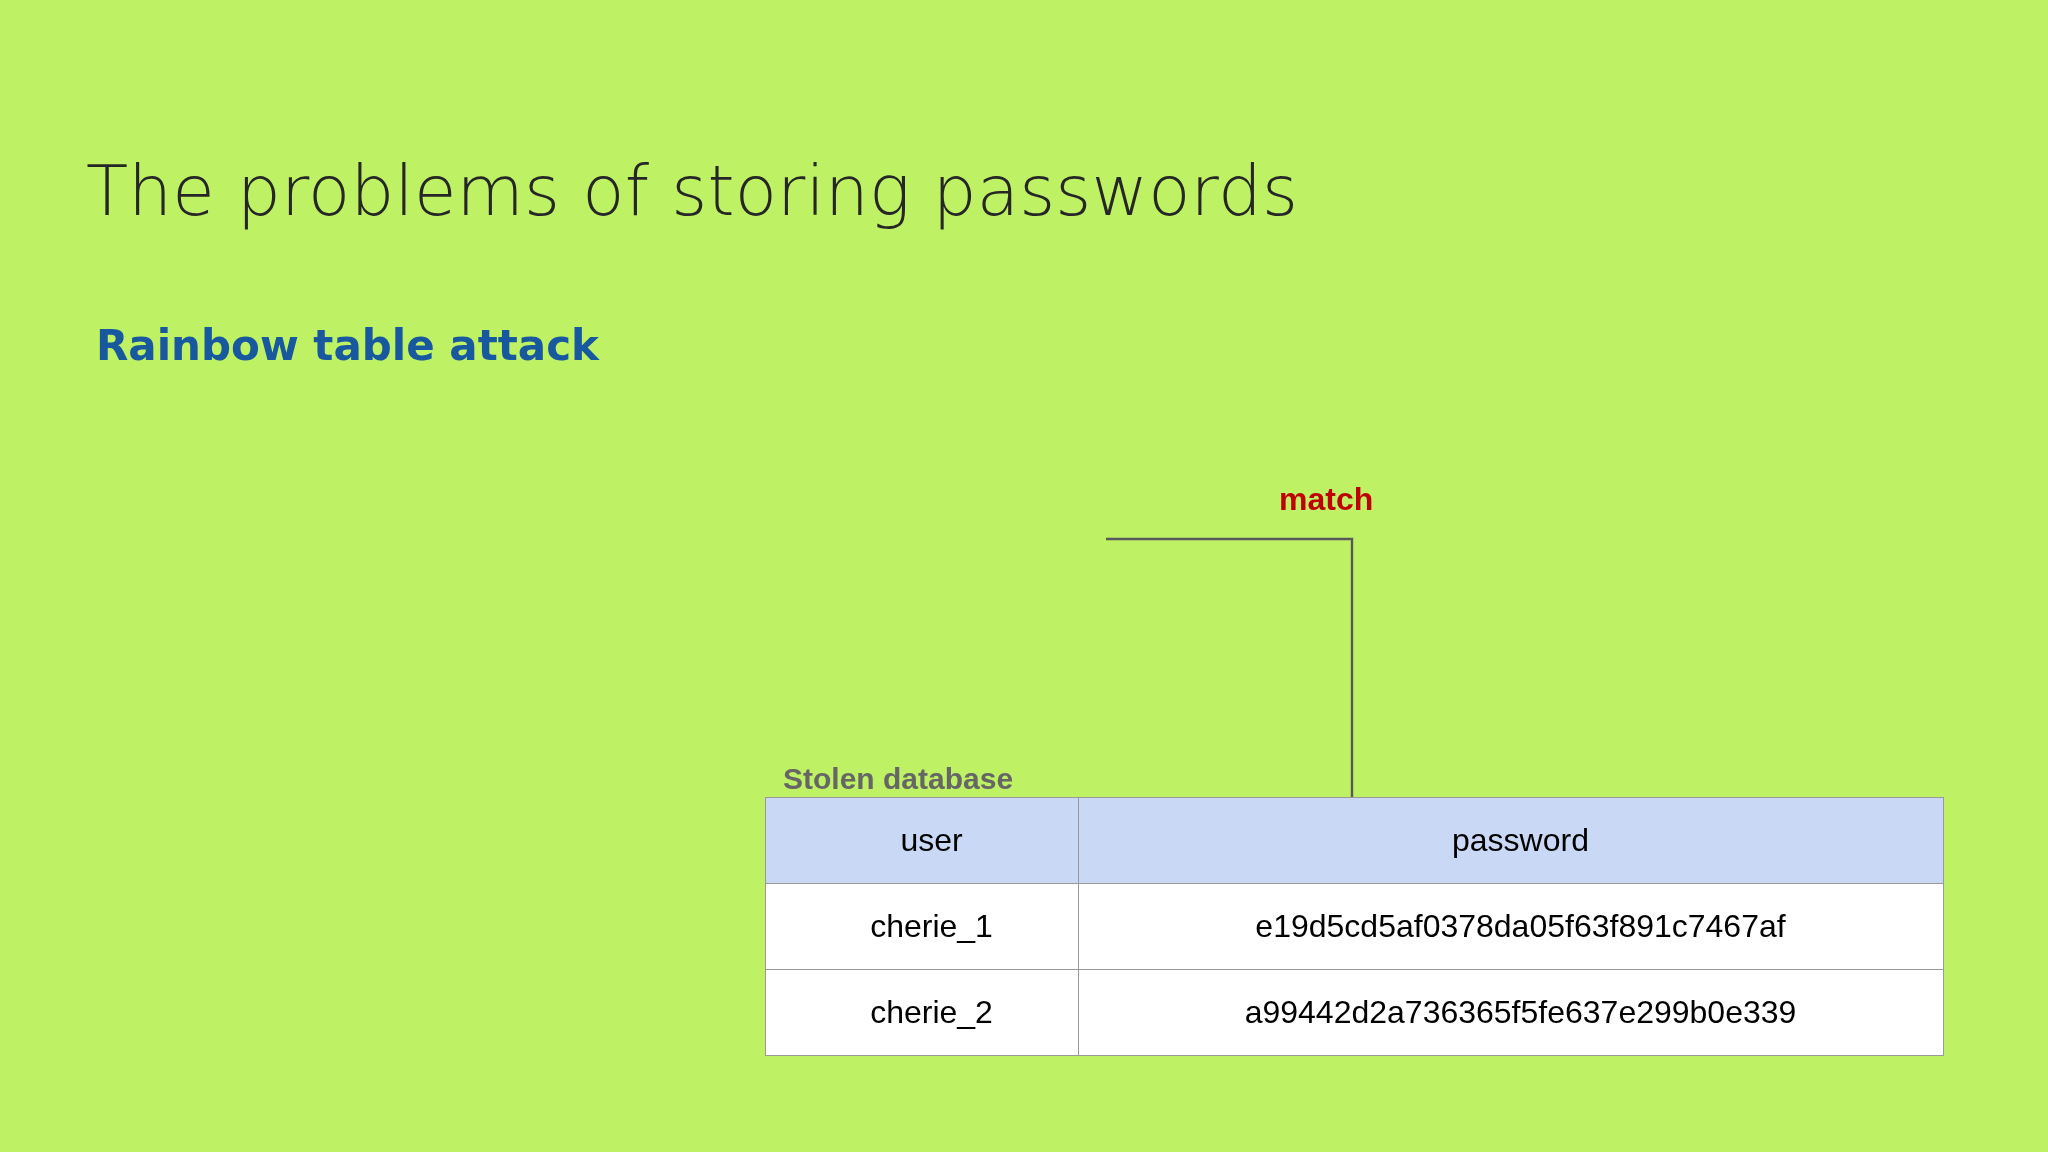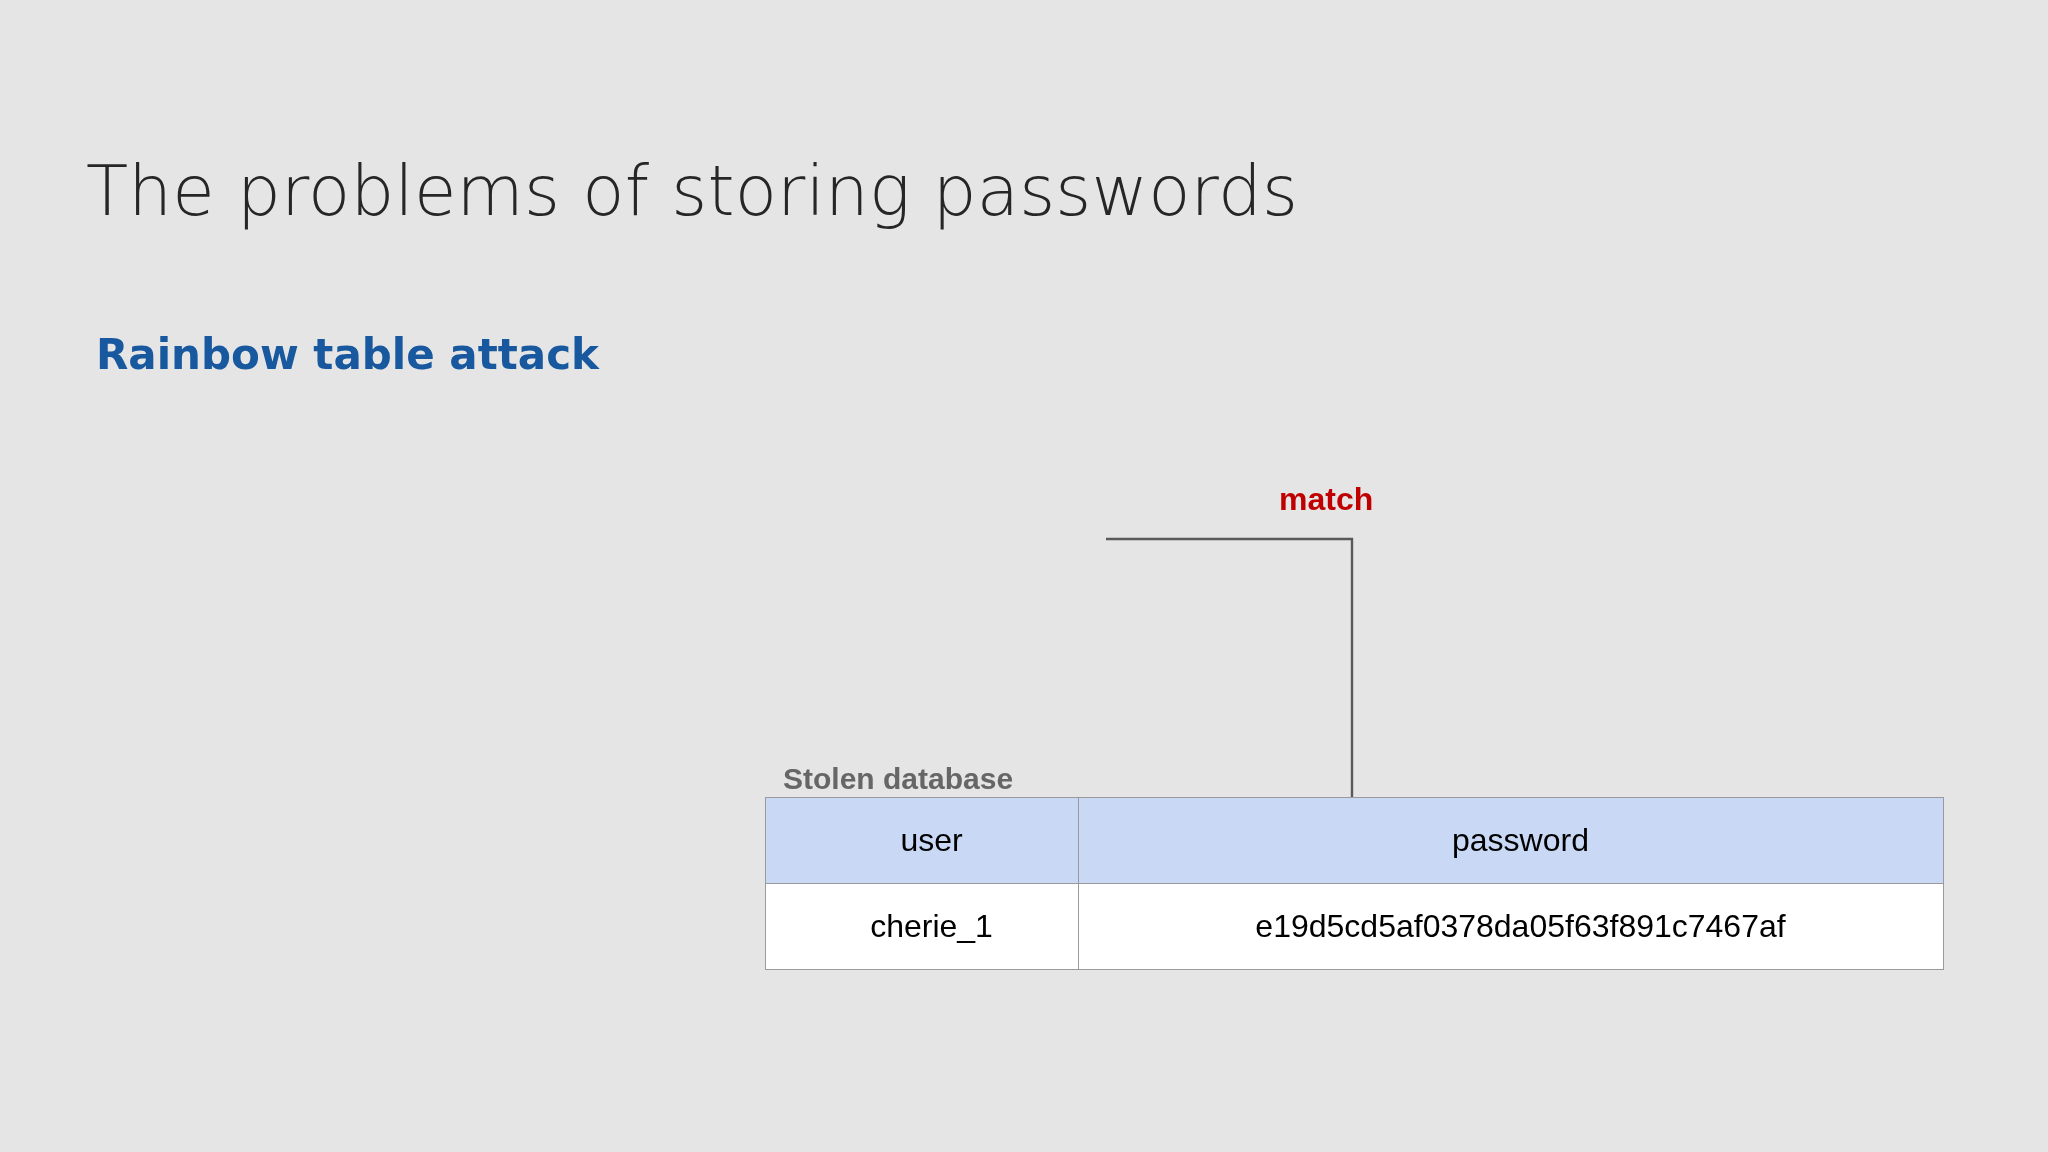--- a/index.html
+++ b/index.html
@@ -12,21 +12,21 @@
     height: 1152px;
     position: relative;
     overflow: hidden;
     font-family: "Liberation Sans", sans-serif;
     -webkit-font-smoothing: antialiased;
   }
 
   .slide {
     position: absolute;
     inset: 0;
-    background: #e5e5e5;
+    background: #bef264;
   }
 
   
   .slide-title {
     position: absolute;
     left: 86px;
     top: 152px;
     font-family: "DejaVu Sans", sans-serif;
     font-weight: 300;
     font-size: 69px;
@@ -40,21 +40,20 @@
   .slide-subtitle {
     position: absolute;
     left: 96px;
     top: 322px;
     font-family: "DejaVu Sans", sans-serif;
     font-weight: 700;
     font-size: 42px;
     color: #18589F;
     white-space: nowrap;
     line-height: 1.15;
-    margin-top: 9px;
   }
 
   
   .info-block {
     position: absolute;
     left: 202px;
     top: 448px;
   }
   .info-line {
     font-family: "Liberation Sans", sans-serif;
@@ -173,17 +172,21 @@
         <tr>
           <th>user</th>
           <th>password</th>
         </tr>
       </thead>
       <tbody>
         <tr>
           <td>cherie_1</td>
           <td>e19d5cd5af0378da05f63f891c7467af</td>
         </tr>
+        <tr>
+          <td>cherie_2</td>
+          <td>a99442d2a736365f5fe637e299b0e339</td>
+        </tr>
       </tbody>
     </table>
   </div>
 
 </div>
 
 </body></html>

